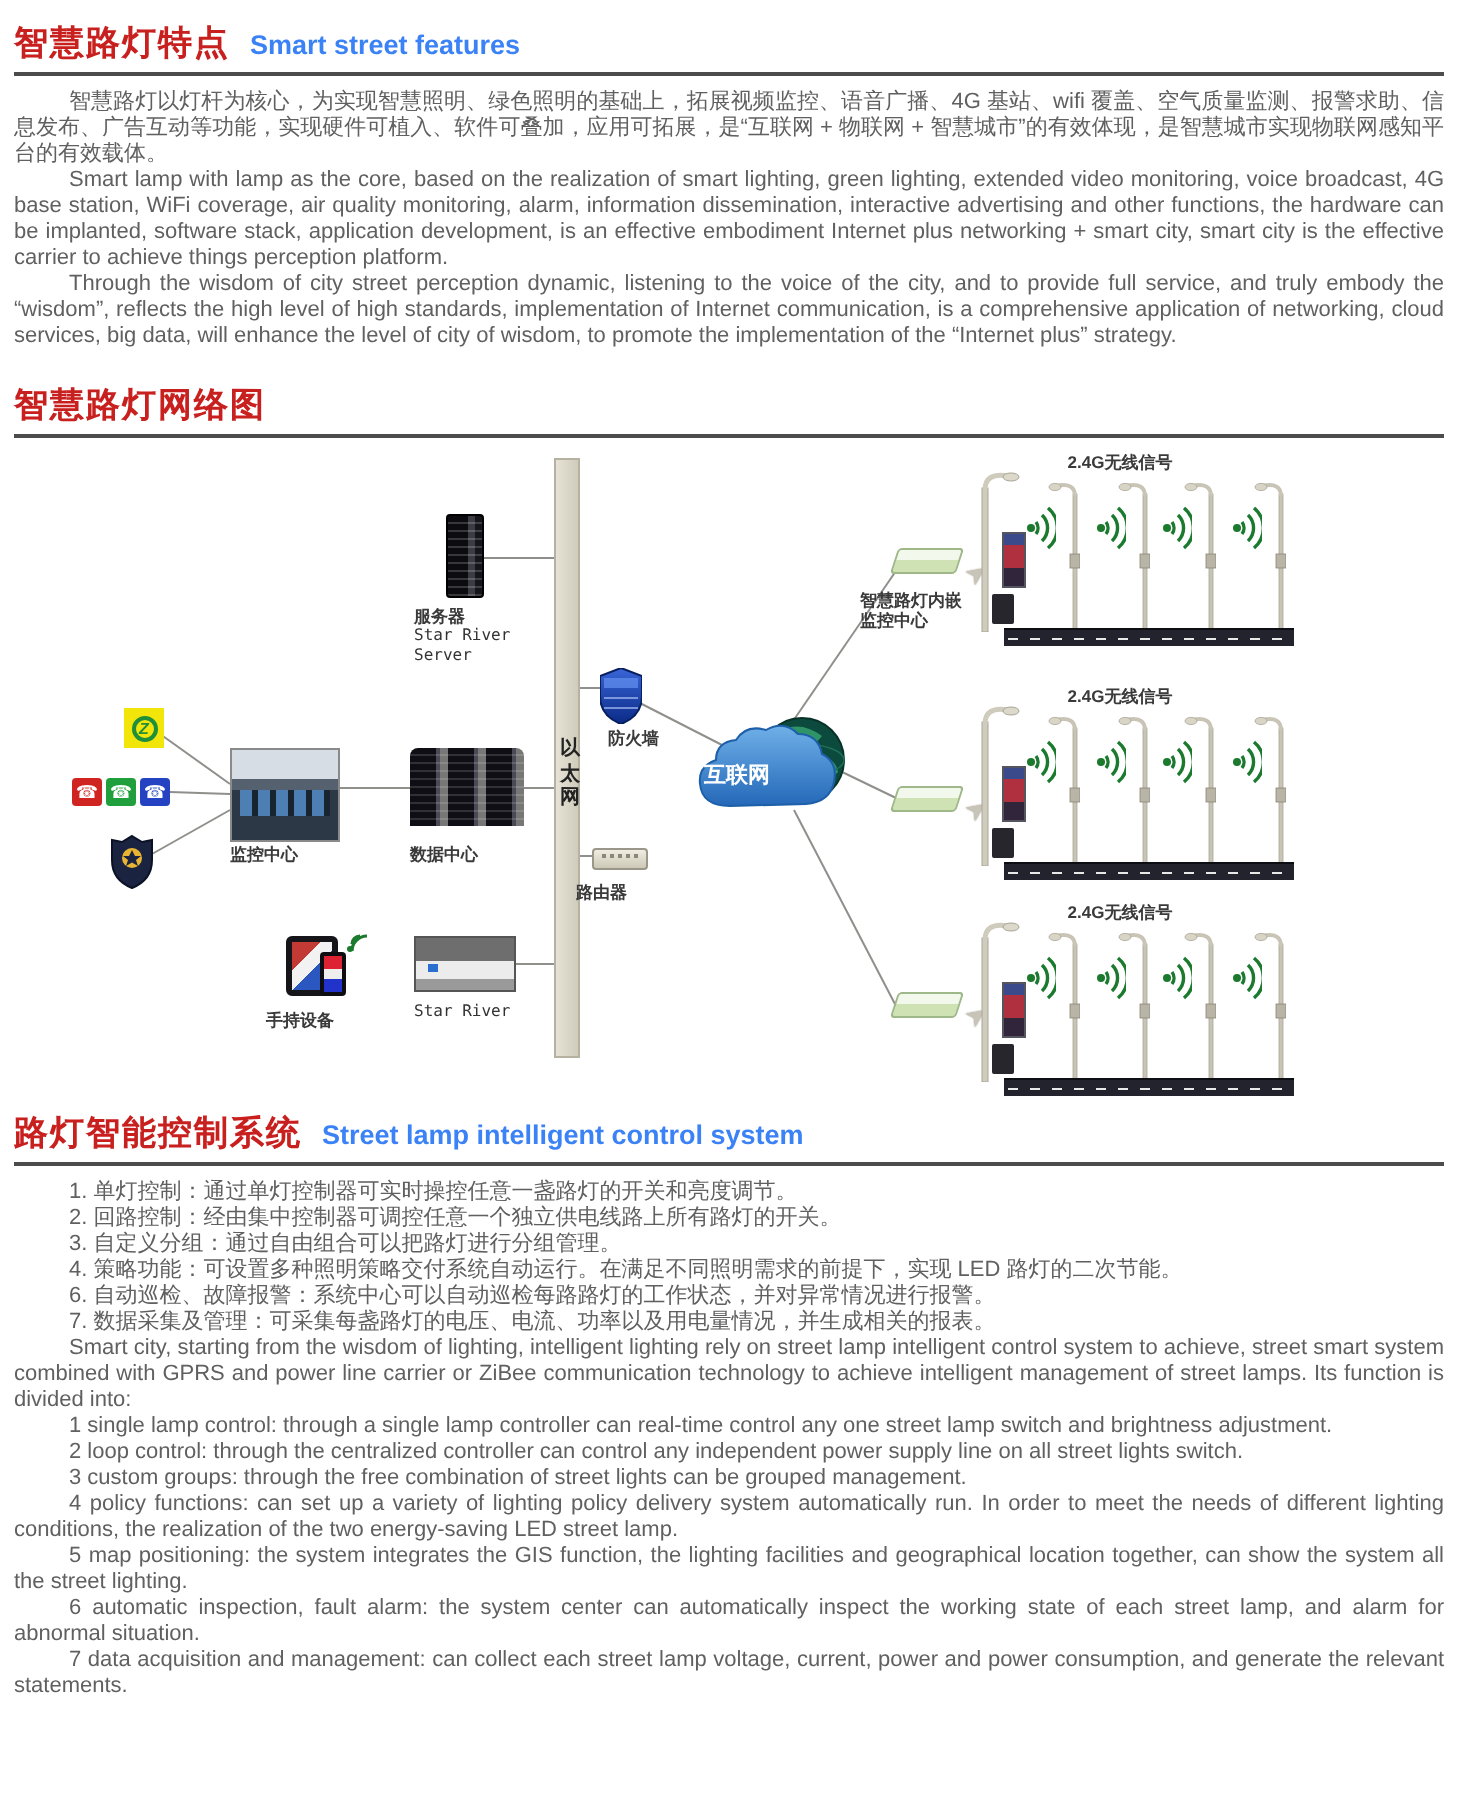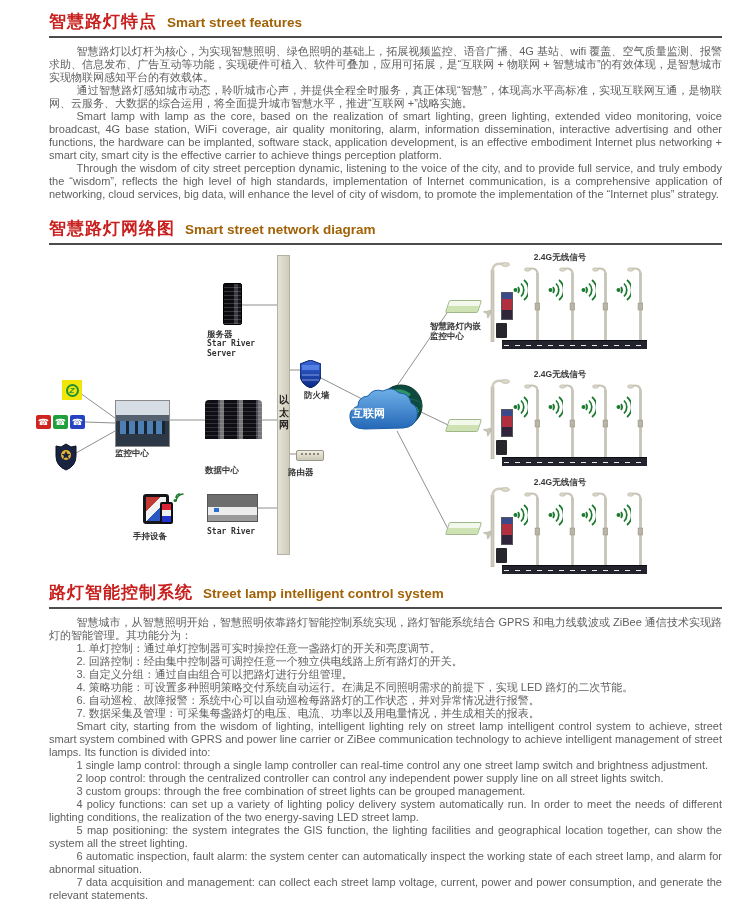--- a/index.html
+++ b/index.html
@@ -1,36 +1,36 @@
 <!DOCTYPE html>
 <html><head>
 <meta charset="utf-8">
 <style>
   html,body{margin:0;padding:0;}
   body{
     width:737px;height:909px;overflow:hidden;background:#fff;
     font-family:"Liberation Sans","DejaVu Sans",sans-serif;
     color:#5a5a5a;
   }
-  .page{padding:10px 15px 0 21px;margin-left:28px;}
+  .page{padding:10px 15px 0 7px;}
   
   .sec-head{display:flex;align-items:baseline;gap:10px;margin-top:0;}
   .sec-head .zh{font-size:17px;font-weight:bold;color:#c8201e;letter-spacing:1px;}
-  .sec-head .en{font-size:13.5px;font-weight:bold;color:#a16207;}
+  .sec-head .en{font-size:13.5px;font-weight:bold;color:#3b82f6;}
   .rule{border-bottom:2px solid #4c4c4c;margin-top:3px;}
   
   .bodytext{margin-top:7px;font-size:11px;line-height:13px;text-align:justify;color:#606060;}
   .bodytext p{margin:0;text-indent:2.5em;}
   .items p{margin:0;text-indent:2.5em;}
   
   .diagram{position:relative;width:737px;height:332px;margin-top:2px;}
   .diagram *{box-sizing:border-box;}
   .abs{position:absolute;}
   .dlabel{position:absolute;font-size:8.5px;font-weight:bold;color:#3a3a3a;text-align:left;line-height:10px;}
-  .mono{font-family:"DejaVu Sans Mono",monospace;font-weight:bold;font-size:8px;color:#333;}
+  .mono{font-family:"DejaVu Sans Mono",monospace;font-weight:normal;font-size:8px;color:#333;}
   svg.wires{position:absolute;left:0;top:0;pointer-events:none;}
   
   .server-tower{left:223px;top:36px;width:19px;height:42px;border:1px solid #000;border-radius:2px;
     background:linear-gradient(90deg,#0c0c10 0 60%,#3c3c44 60% 80%,#14141a 80%),
     repeating-linear-gradient(0deg,rgba(255,255,255,.18) 0 1px,transparent 1px 4px);background-blend-mode:screen;}
   
   .eth-bar{left:277px;top:8px;width:13px;height:300px;background:linear-gradient(90deg,#e6e3d6,#cfccbc);
     border:1px solid #b5b2a2;display:flex;align-items:center;justify-content:center;}
   .eth-text{writing-mode:vertical-rl;text-orientation:upright;font-size:10px;font-weight:bold;color:#222;letter-spacing:13px;}
   
@@ -87,28 +87,26 @@
 <div class="page">
 
   <div class="sec-head">
     <span class="zh">智慧路灯特点</span>
     <span class="en">Smart street features</span>
   </div>
   <div class="rule"></div>
 
   <div class="bodytext">
     <p>智慧路灯以灯杆为核心，为实现智慧照明、绿色照明的基础上，拓展视频监控、语音广播、4G 基站、wifi 覆盖、空气质量监测、报警求助、信息发布、广告互动等功能，实现硬件可植入、软件可叠加，应用可拓展，是“互联网 + 物联网 + 智慧城市”的有效体现，是智慧城市实现物联网感知平台的有效载体。</p>
-    <p>通过智慧路灯感知城市动态，聆听城市心声，并提供全程全时服务，真正体现“智慧”，体现高水平高标准，实现互联网互通，是物联网、云服务、大数据的综合运用，将全面提升城市智慧水平，推进“互联网 +”战略实施。</p>
     <p>Smart lamp with lamp as the core, based on the realization of smart lighting, green lighting, extended video monitoring, voice broadcast, 4G base station, WiFi coverage, air quality monitoring, alarm, information dissemination, interactive advertising and other functions, the hardware can be implanted, software stack, application development, is an effective embodiment Internet plus networking + smart city, smart city is the effective carrier to achieve things perception platform.</p>
     <p>Through the wisdom of city street perception dynamic, listening to the voice of the city, and to provide full service, and truly embody the “wisdom”, reflects the high level of high standards, implementation of Internet communication, is a comprehensive application of networking, cloud services, big data, will enhance the level of city of wisdom, to promote the implementation of the “Internet plus” strategy.</p>
   </div>
 
   <div class="sec-head" style="margin-top:16px;">
     <span class="zh">智慧路灯网络图</span>
-    <span class="en">Smart street network diagram</span>
   </div>
   <div class="rule"></div>
 </div>
 
 <div class="diagram">
 
   <svg class="wires" width="737" height="332">
     <g stroke="#8f8f8b" stroke-width="1">
       <line x1="242" y1="58" x2="277" y2="58"></line>
       <line x1="80" y1="146" x2="115" y2="171"></line>
@@ -148,21 +146,21 @@
   <svg class="abs" style="left:54px;top:196px;" width="24" height="28">
     <path d="M12,1 L17,4 L22,3 L22,13 Q22,23 12,27 Q2,23 2,13 L2,3 L7,4 Z" fill="#1a2340" stroke="#0b1226"></path>
     <circle cx="12" cy="12" r="5" fill="#e8b431"></circle>
     <path d="M12,8 L13.5,11 L16.5,11 L14,13 L15,16 L12,14.2 L9,16 L10,13 L7.5,11 L10.5,11 Z" fill="#1a2340"></path>
   </svg>
 
   <div class="abs monitor-photo"></div>
   <div class="dlabel" style="left:115px;top:201px;width:55px;">监控中心</div>
 
   <div class="abs datacenter"></div>
-  <div class="dlabel" style="left:205px;top:218px;width:57px;">数据中心</div>
+  <div class="dlabel" style="left:205px;top:201px;width:57px;">数据中心</div>
 
   <svg class="abs" style="left:300px;top:113px;" width="21" height="28">
     <defs>
         <linearGradient id="gfw" x1="0" y1="0" x2="0" y2="1">
       <stop offset="0" stop-color="#3a66d8"></stop>
           <stop offset="1" stop-color="#0a2a86"></stop>
     </linearGradient>
       </defs>
     <path d="M10.5,0 L21,4 L21,14 Q21,24 10.5,28 Q0,24 0,14 L0,4 Z" fill="url(#gfw)" stroke="#071f5e"></path>
     <rect x="2" y="5" width="17" height="5" fill="#5a86e8" opacity="0.85"></rect>
@@ -424,21 +422,20 @@
 
 <div class="page" style="padding-top:2px;">
 
   <div class="sec-head">
     <span class="zh">路灯智能控制系统</span>
     <span class="en">Street lamp intelligent control system</span>
   </div>
   <div class="rule"></div>
 
   <div class="bodytext items">
-    <p>智慧城市，从智慧照明开始，智慧照明依靠路灯智能控制系统实现，路灯智能系统结合 GPRS 和电力线载波或 ZiBee 通信技术实现路灯的智能管理。其功能分为：</p>
     <p>1. 单灯控制：通过单灯控制器可实时操控任意一盏路灯的开关和亮度调节。</p>
     <p>2. 回路控制：经由集中控制器可调控任意一个独立供电线路上所有路灯的开关。</p>
     <p>3. 自定义分组：通过自由组合可以把路灯进行分组管理。</p>
     <p>4. 策略功能：可设置多种照明策略交付系统自动运行。在满足不同照明需求的前提下，实现 LED 路灯的二次节能。</p>
     <p>6. 自动巡检、故障报警：系统中心可以自动巡检每路路灯的工作状态，并对异常情况进行报警。</p>
     <p>7. 数据采集及管理：可采集每盏路灯的电压、电流、功率以及用电量情况，并生成相关的报表。</p>
     <p>Smart city, starting from the wisdom of lighting, intelligent lighting rely on street lamp intelligent control system to achieve, street smart system combined with GPRS and power line carrier or ZiBee communication technology to achieve intelligent management of street lamps. Its function is divided into:</p>
     <p>1 single lamp control: through a single lamp controller can real-time control any one street lamp switch and brightness adjustment.</p>
     <p>2 loop control: through the centralized controller can control any independent power supply line on all street lights switch.</p>
     <p>3 custom groups: through the free combination of street lights can be grouped management.</p>

